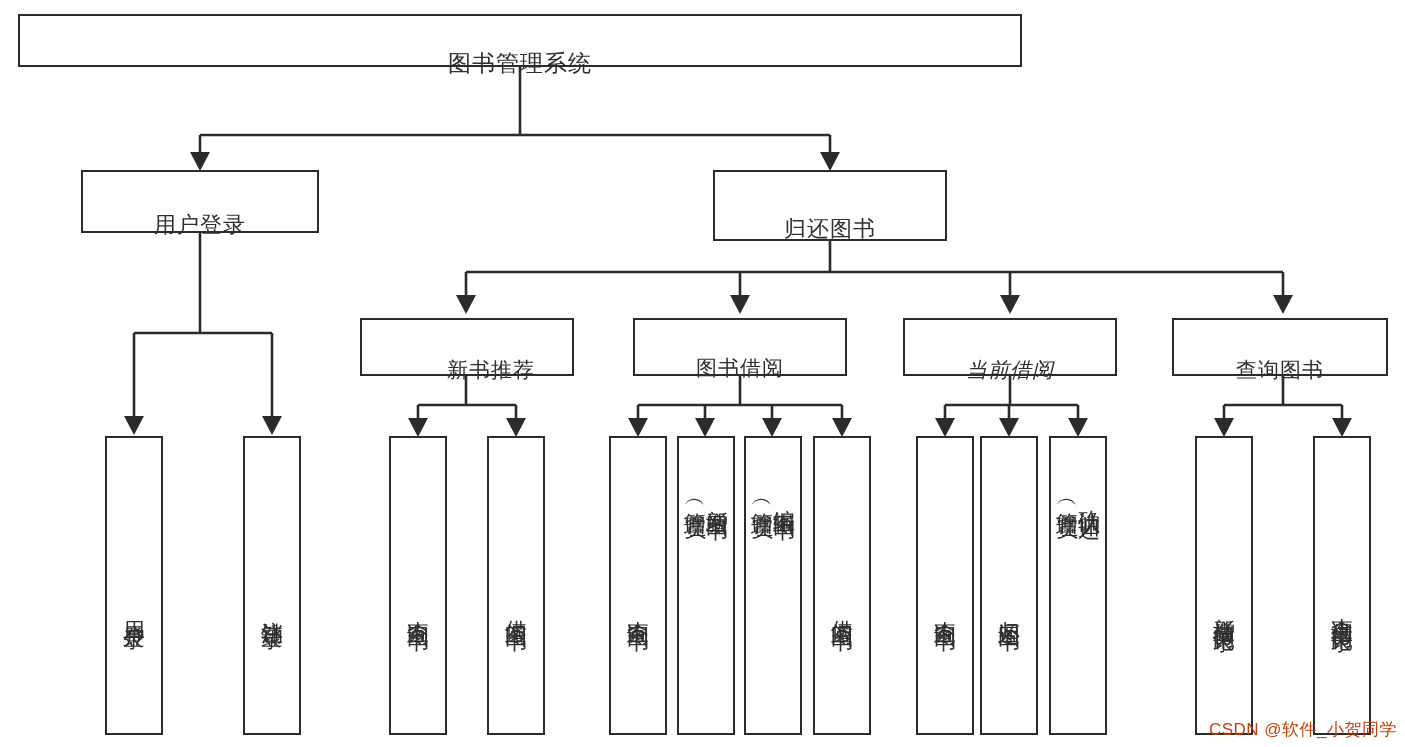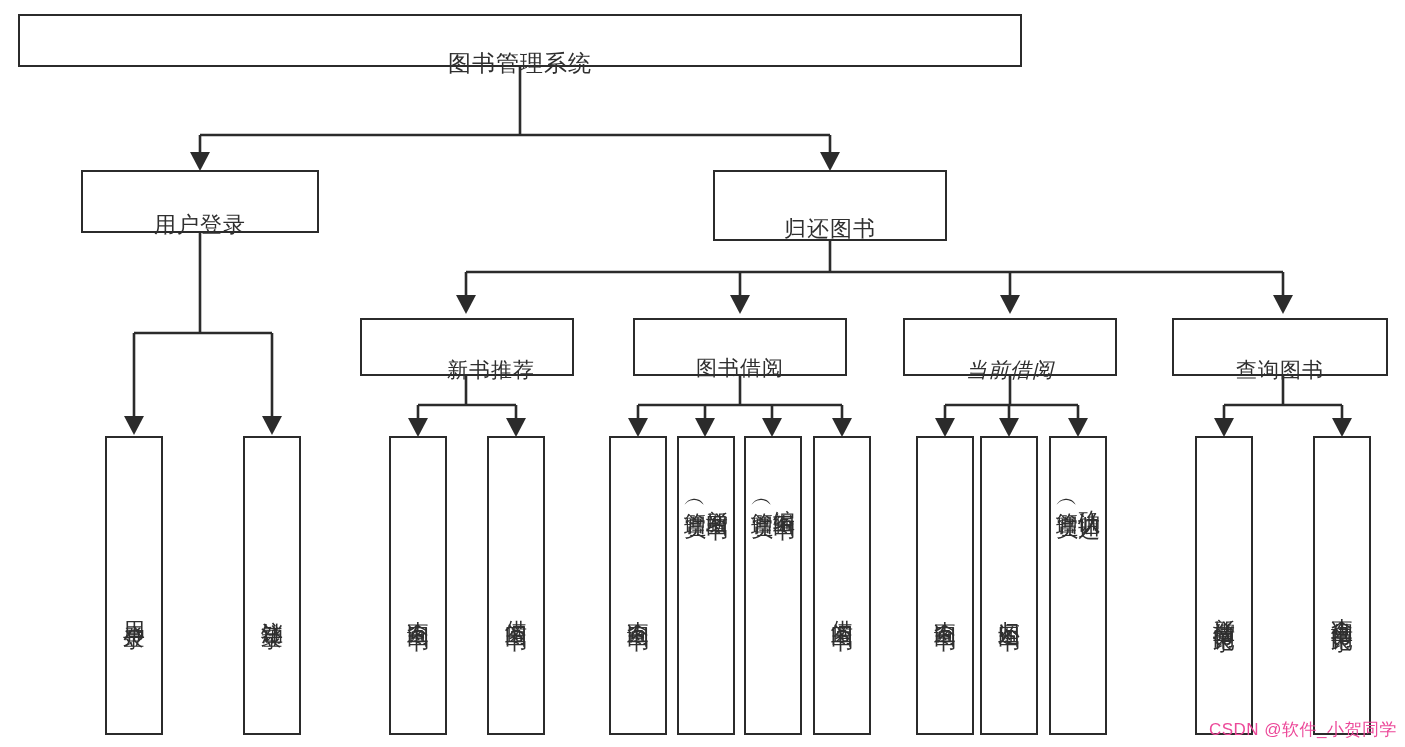--- a/index.html
+++ b/index.html
@@ -69,21 +69,21 @@
   }
   .leaf.leaf-centered {
     align-items: center;
     padding-top: 0;
   }
   #watermark {
     position: absolute;
     right: 8px;
     bottom: 6px;
     font-size: 17px;
-    color: #ec4899;
+    color: #c2410c;
     letter-spacing: 0.5px;
     white-space: nowrap;
   }
 </style>
 </head>
 <body>
 
 <div id="diagram-root">
 
   <svg id="edge-layer" viewBox="0 0 1405 747" width="1405" height="747" xmlns="http://www.w3.org/2000/svg">

